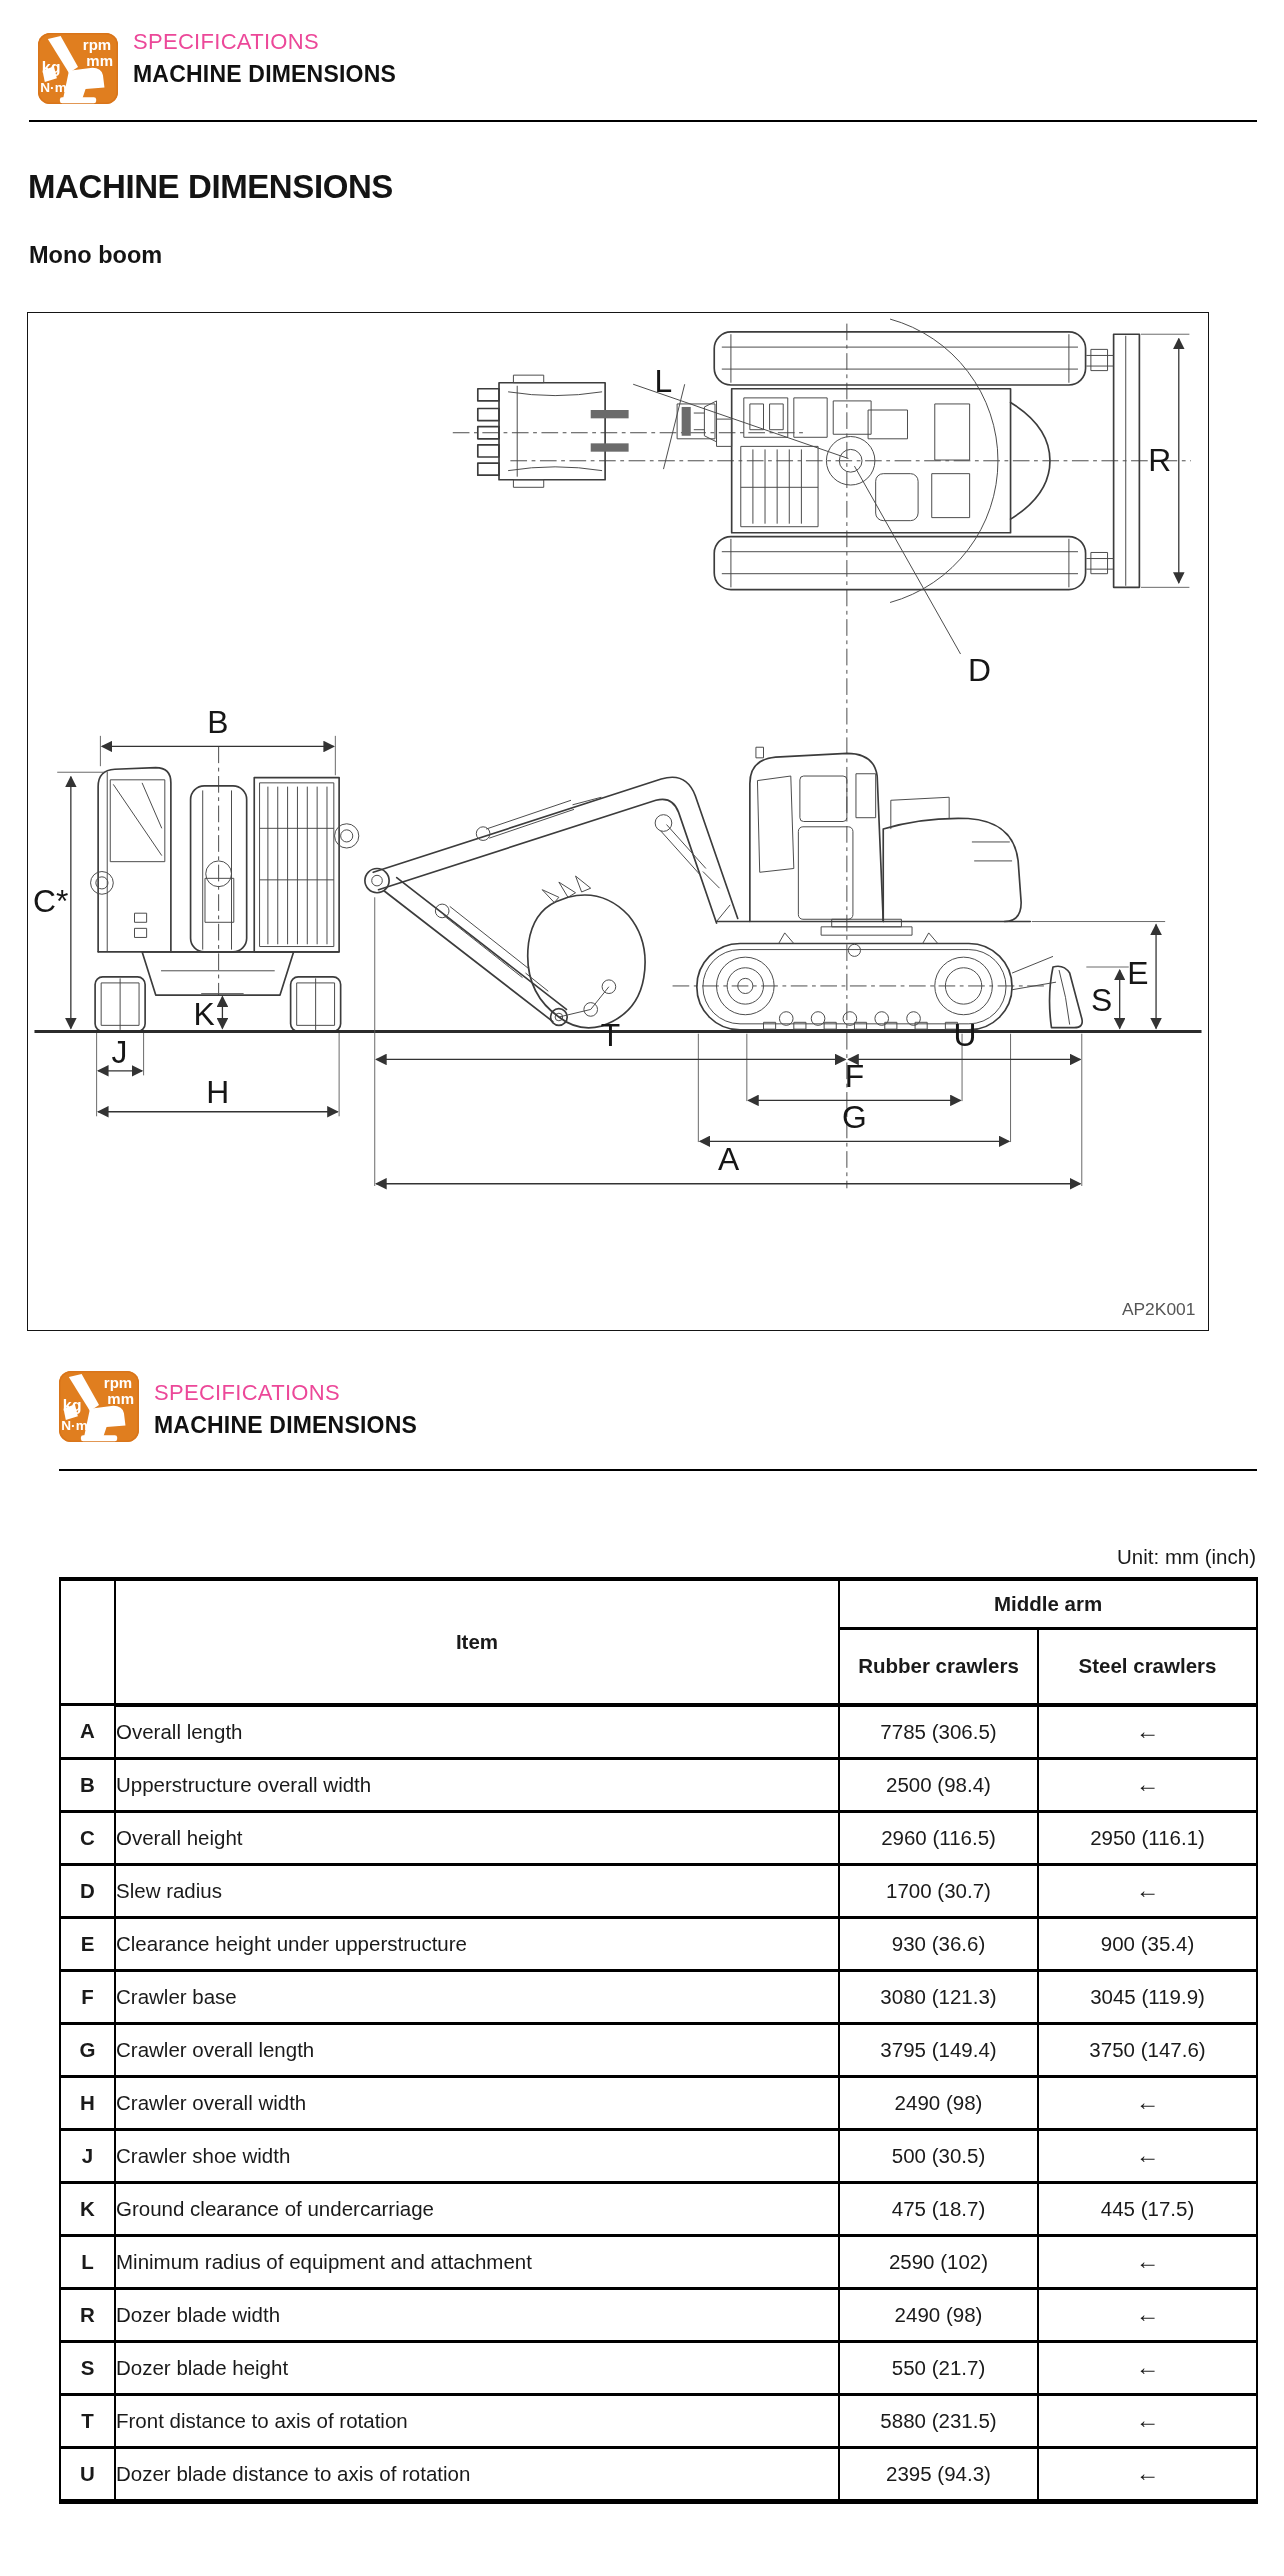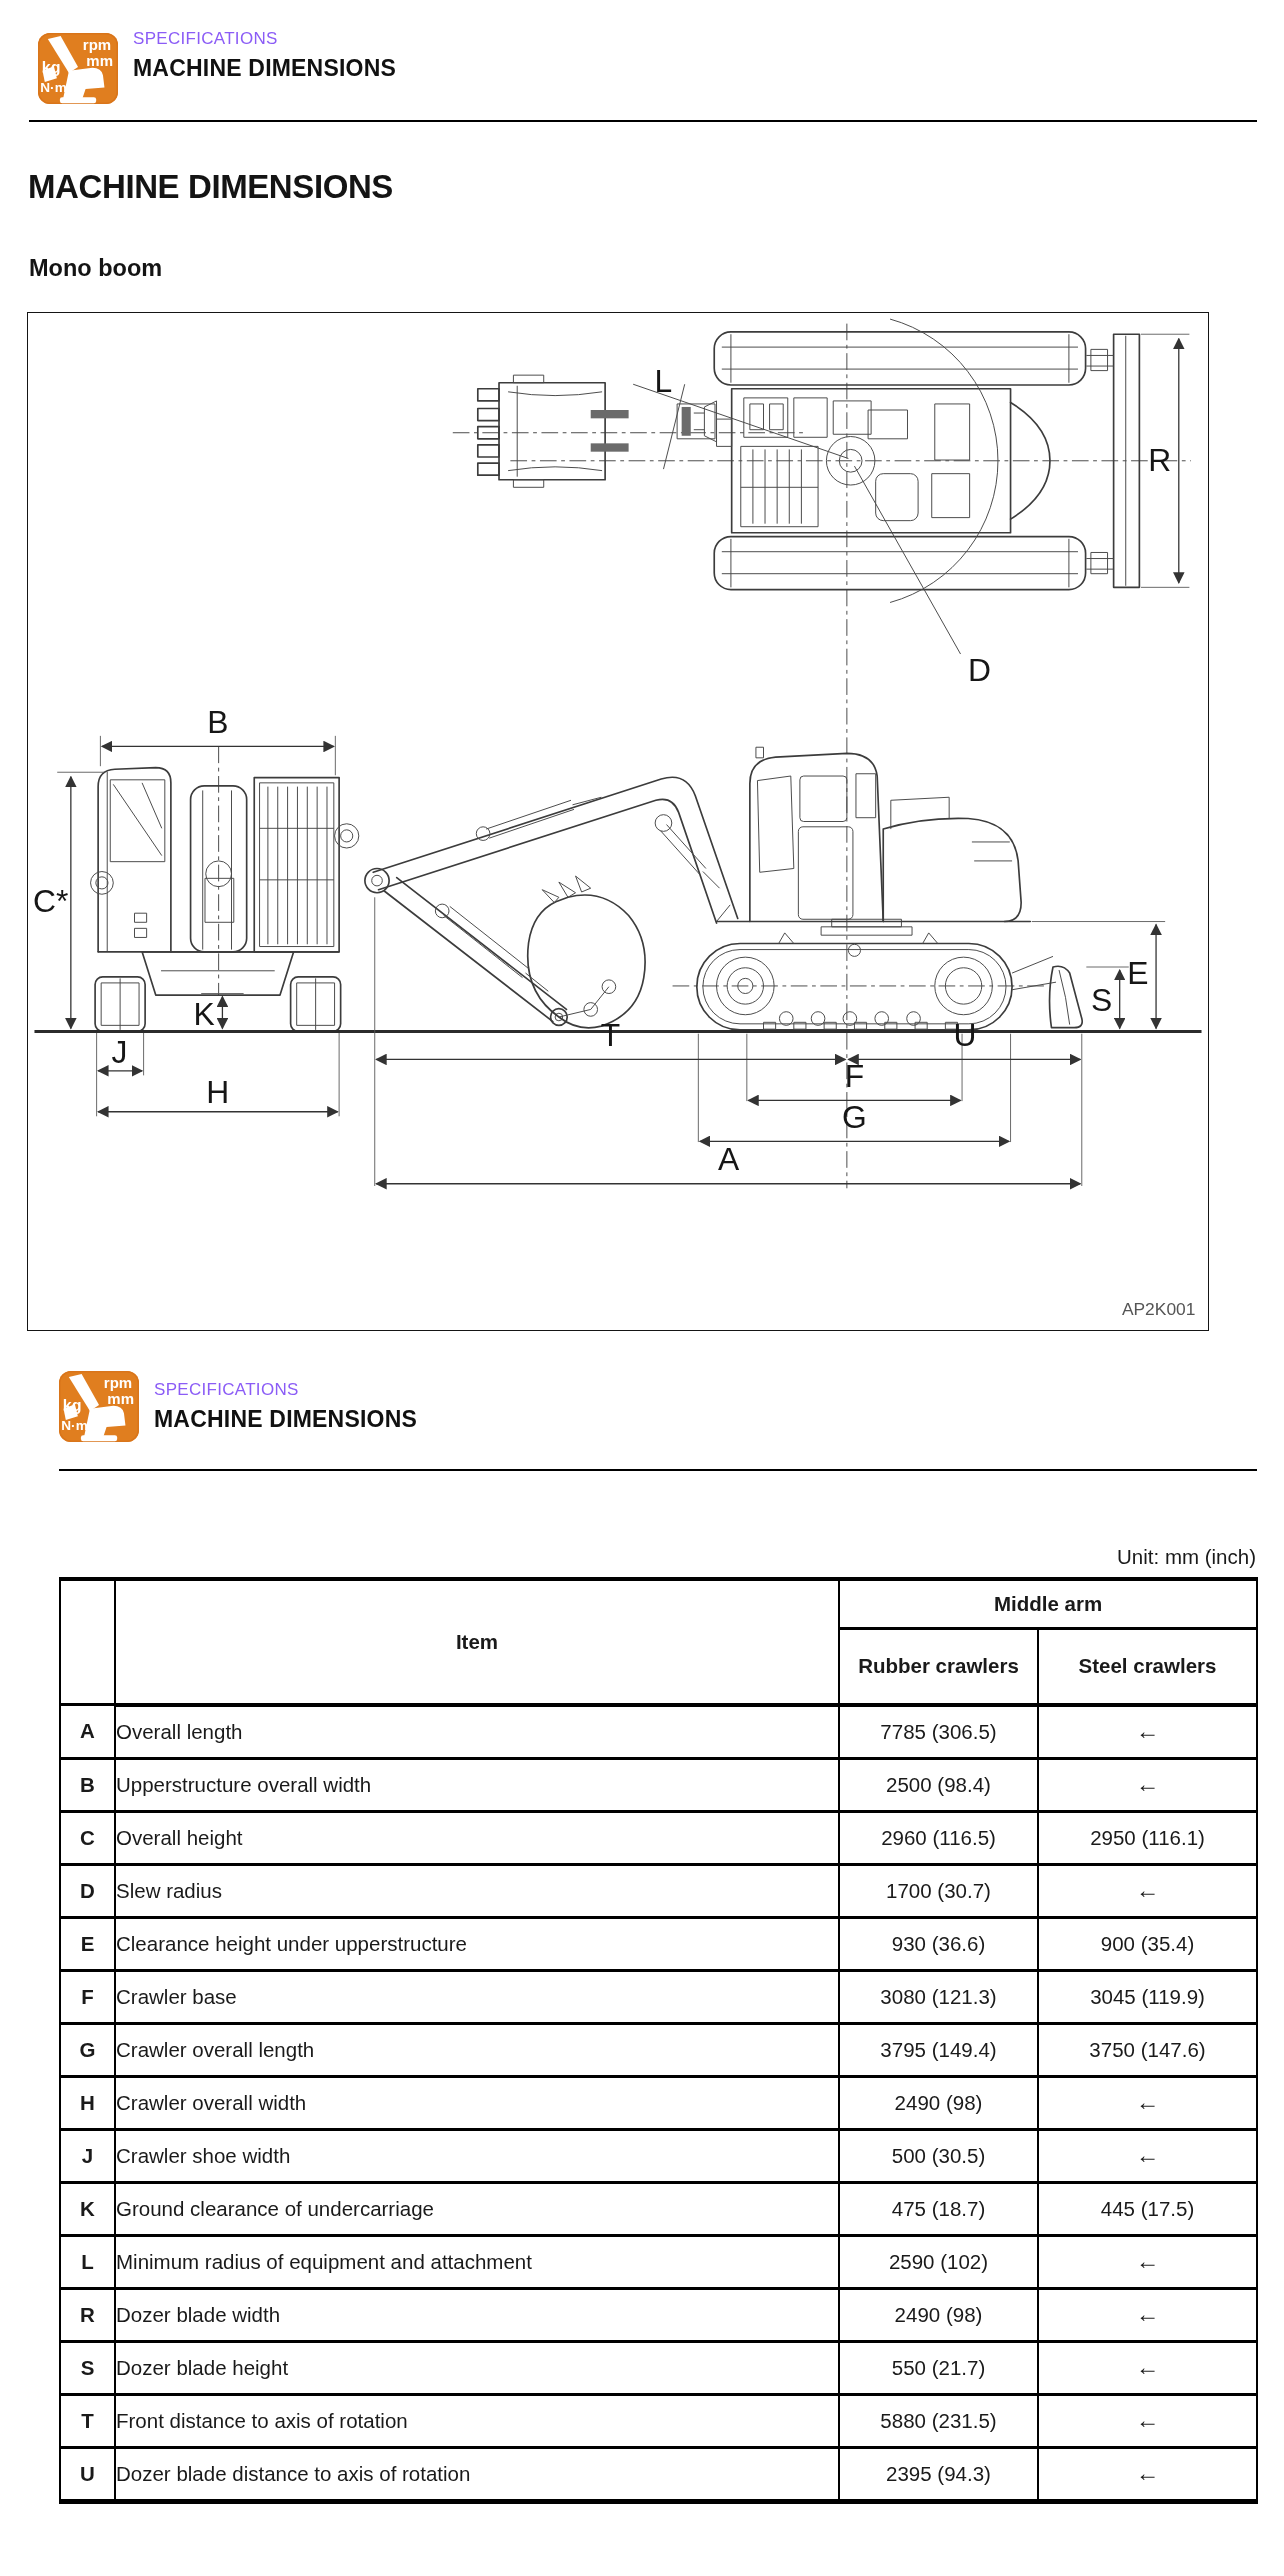--- a/index.html
+++ b/index.html
@@ -12,21 +12,21 @@
   .badge{
     width:80px;height:71px;border-radius:12px;background:#e07e1f;position:absolute;
     box-shadow:inset 0 0 0 1.5px #d9751a;
   }
   .badge span{position:absolute;color:#fff;font-weight:700;line-height:1;}
   .badge .b-rpm{top:3.8px;right:6.8px;font-size:15px;}
   .badge .b-mm{top:20px;right:5px;font-size:15px;}
   .badge .b-kg{top:27px;left:3.8px;font-size:16px;}
   .badge .b-nm{bottom:9px;left:2.3px;font-size:13.6px;}
   .badge svg{position:absolute;left:0;top:0;}
-  .hdr-text .kicker{font-size:17px;letter-spacing:0.3px;color:#8b5cf6;}
+  .hdr-text .kicker{font-size:22px;letter-spacing:0.3px;color:#ec4899;}
   .hdr-text .section{font-size:23px;font-weight:700;letter-spacing:0.2px;margin-top:6px;color:#111;}
   .rule{position:absolute;height:2.3px;background:#000;}
   
   .page-title{font-size:33px;font-weight:700;letter-spacing:-0.4px;color:#141414;}
   .sub-title{font-size:23.5px;font-weight:700;color:#141414;}
   
   .fig{
     position:absolute;left:27px;top:312px;width:1180px;height:1017px;
     border:1.5px solid #151515;background:#fff;
   }
@@ -81,21 +81,21 @@
   <span class="b-kg">kg</span>
   <span class="b-nm">N·m</span>
 </div>
 <div class="hdr-text abs" style="left:133px;top:29px;">
   <div class="kicker">SPECIFICATIONS</div>
   <div class="section">MACHINE DIMENSIONS</div>
 </div>
 <div class="rule abs" style="left:29px;top:120px;width:1228px;"></div>
 
 <div class="page-title abs" style="left:28px;top:168px;">MACHINE DIMENSIONS</div>
-<div class="sub-title abs" style="left:29px;top:255px;text-align:center;">Mono boom</div>
+<div class="sub-title abs" style="left:29px;top:242px;text-align:center;">Mono boom</div>
 
 <div class="fig">
 <svg viewBox="0 0 1556 1342">
   <defs>
     <marker id="ah" viewBox="0 0 10 10" refX="9" refY="5" markerWidth="9" markerHeight="9" orient="auto-start-reverse">
       <path d="M0,0 L10,5 L0,10 Z" fill="#333"></path>
     </marker>
   </defs>
 
   <line class="c" x1="1080" y1="14" x2="1080" y2="1155"></line>

